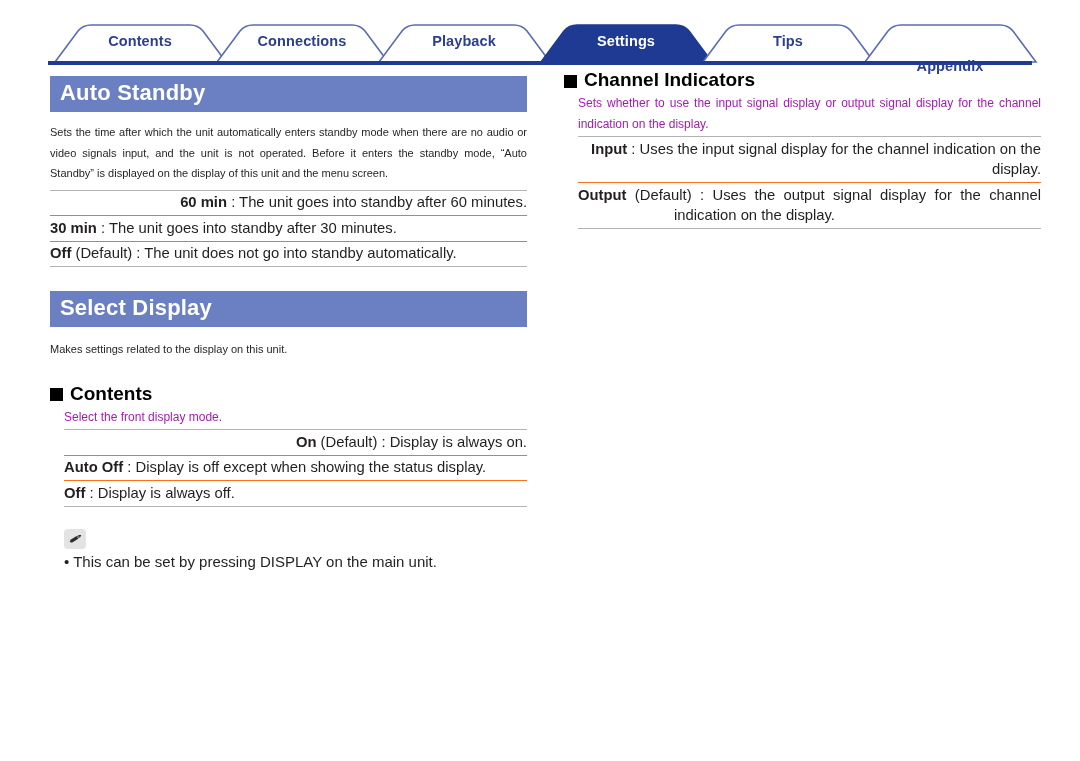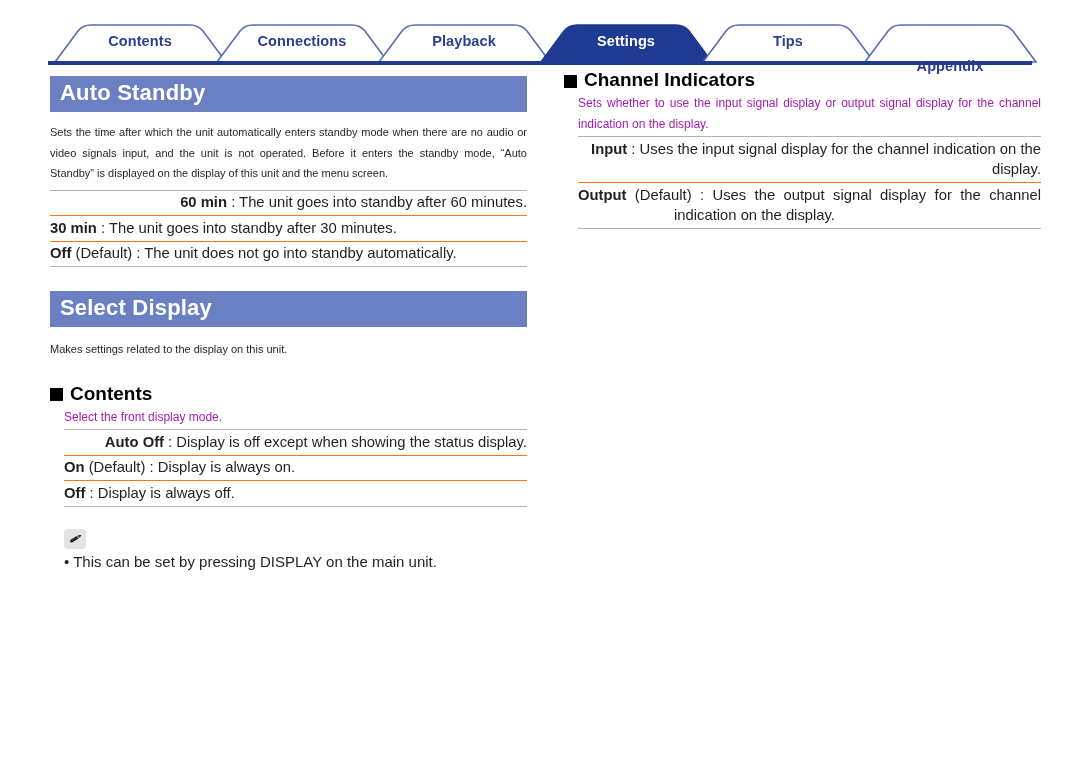--- a/index.html
+++ b/index.html
@@ -205,24 +205,24 @@
 
       <div style="margin-top:22px;">
         <div class="sq-heading">
           <span class="sq"></span>
           <span>Contents</span>
         </div>
         <div class="indent">
           <div class="descline">Select the front display mode.</div>
           <div class="optlist ruled-top">
             <div class="optrow">
-              <b>Auto Off</b><span> : Display is off except when showing the status display.</span>
+              <b>On</b><span> (Default) : Display is always on.</span>
             </div>
             <div class="optrow">
-              <b>On</b><span> (Default) : Display is always on.</span>
+              <b>Auto Off</b><span> : Display is off except when showing the status display.</span>
             </div>
             <div class="optrow">
               <b>Off</b><span> : Display is always off.</span>
             </div>
           </div>
         </div>
       </div>
 
       <div class="note">
         <div class="note-icon">

